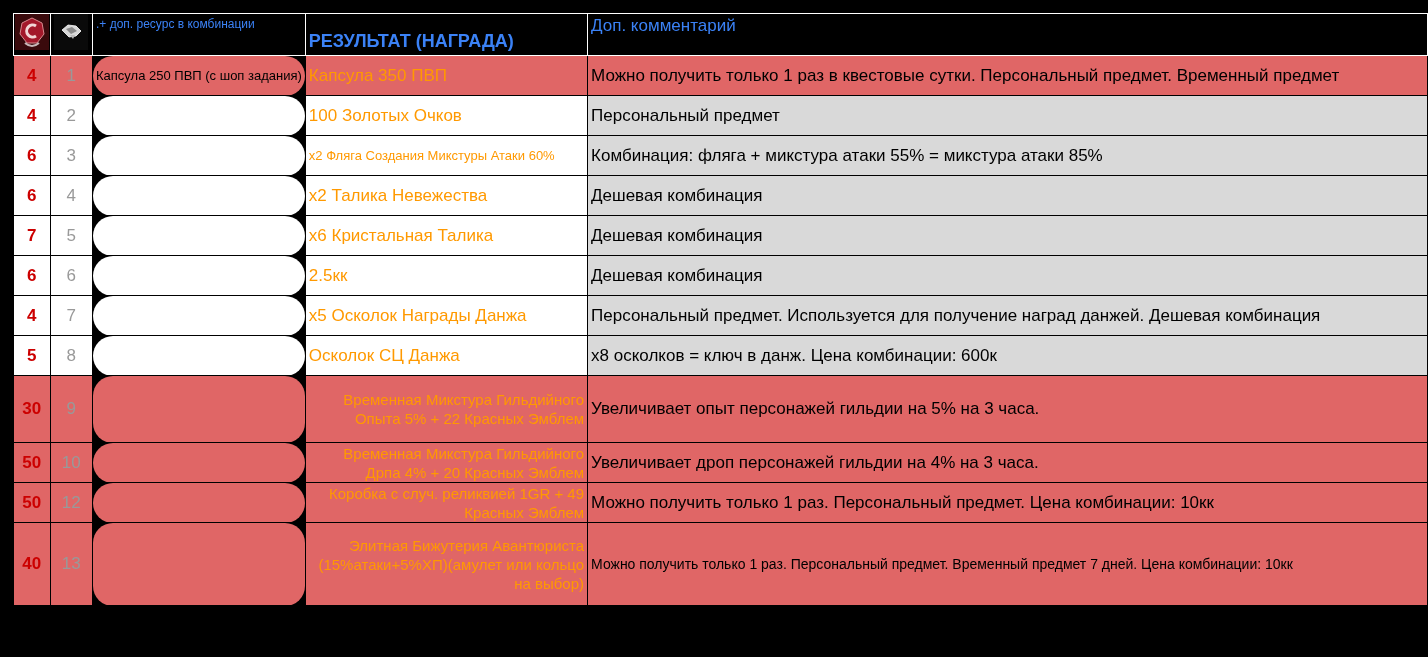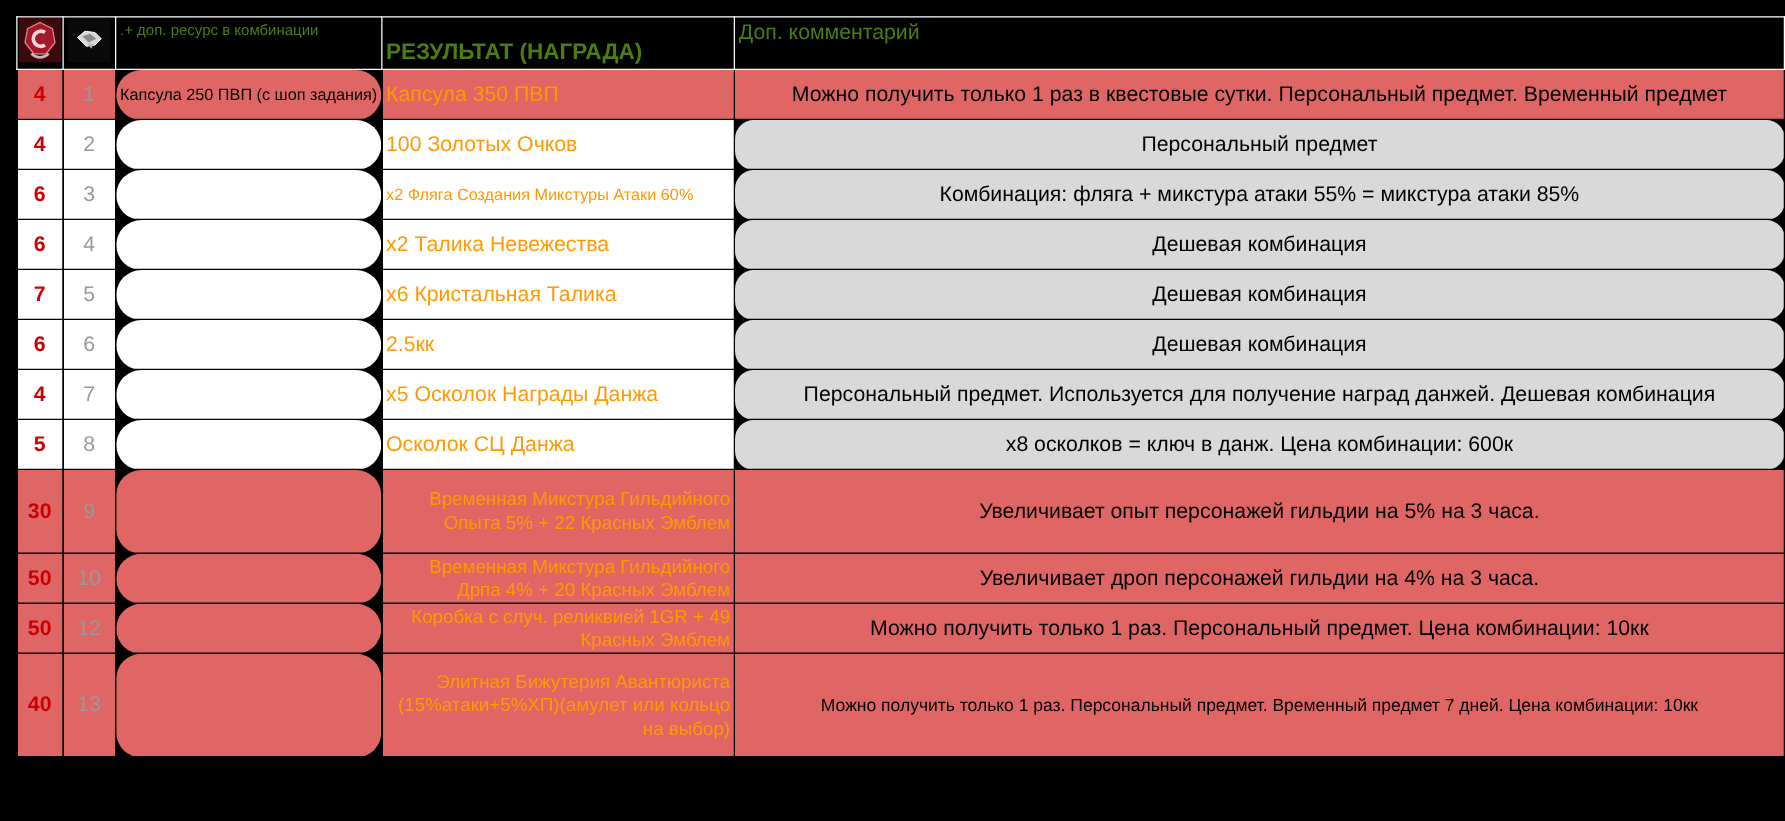--- a/index.html
+++ b/index.html
@@ -8,37 +8,37 @@
     font-family:"Liberation Sans", sans-serif;
   }
   .sheet {
     position:absolute; left:13px; top:13px;
     border-collapse:collapse; table-layout:fixed;
   }
   .sheet td {
     border:1px solid #000; padding:0 3px; overflow:hidden; white-space:nowrap;
     vertical-align:middle; box-sizing:border-box;
   }
-  .sheet tr.hdr td { background:#000; border-color:#fff; color:#4d7c0f; height:40px; }
+  .sheet tr.hdr td { background:#000; border-color:#fff; color:#3b82f6; height:40px; }
   .sheet tr.hdr td.c-cost, .sheet tr.hdr td.c-num { padding:0; text-align:center; }
   .hdr .extra { font-size:12px; line-height:14px; white-space:normal; vertical-align:top; padding-top:3px; }
   .hdr .result { color:#ff9900; font-weight:bold; font-size:18px; vertical-align:bottom; padding-bottom:3px; }
   .hdr .comment { font-size:17px; vertical-align:bottom; padding-bottom:19px; }
   .icon-box { display:inline-block; width:34px; height:36px; position:relative; }
   .c-cost { text-align:center; color:#cc0000; font-weight:bold; font-size:17px; }
   .c-num { text-align:center; color:#999; font-size:17px; }
   .c-extra { font-size:13px; line-height:16px; white-space:normal; color:#000;border-radius:20px; }
   .c-result { color:#ff9900; font-weight:normal; font-size:17px; }
   .c-result.small { font-size:13px; }
   .c-result.multi { font-size:15px; line-height:19px; white-space:normal;text-align:right; }
-  .c-comment { font-size:17px; color:#000;text-align:center; }
+  .c-comment { font-size:17px; color:#000; }
   .c-comment.small { font-size:14px; }
   tr.red td { background:#e06666; }
   tr.white td { background:#fff; }
-  tr.white td.c-comment { background:#d9d9d9;border-radius:15px; }
+  tr.white td.c-comment { background:#d9d9d9; }
 </style>
 </head>
 <body>
 
 <table class="sheet">
   <colgroup>
     <col style="width:37px">
       <col style="width:45px">
       <col style="width:158px">
       <col style="width:292px">

